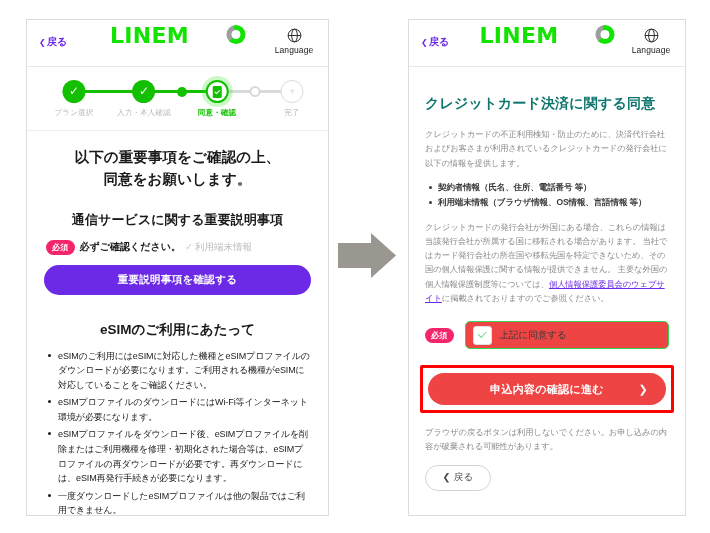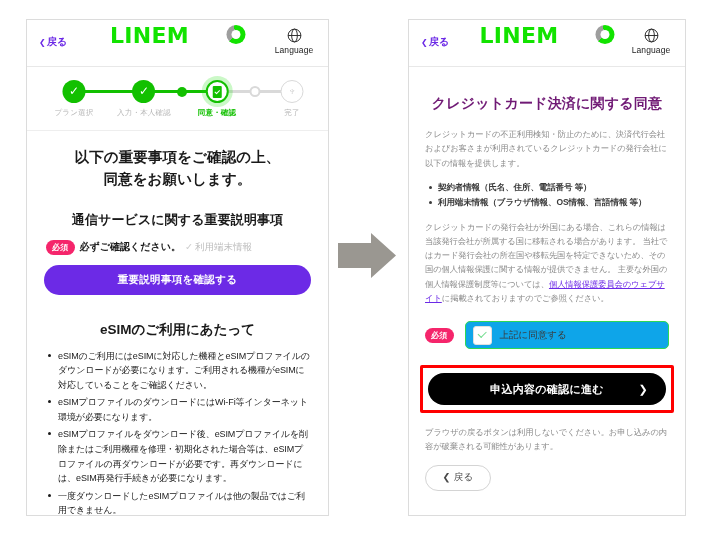--- a/index.html
+++ b/index.html
@@ -273,24 +273,24 @@
     position: absolute;
     left: -10px; top: 5px;
     width: 3px; height: 3px;
     border-radius: 50%;
     background: #1a1a1a;
   }
 
   
   .body-r { padding: 0 16px; }
   .r-title {
-    text-align: center;
+    text-align: left;
     font-size: 14px;
     font-weight: bold;
-    color: #701a75;
+    color: #0f766e;
     margin: 28px 0 0 0;
     letter-spacing: .2px;
   }
   .r-para {
     font-size: 8.3px;
     line-height: 1.72;
     color: #8a8a8a;
     margin: 14px 0 0 0;
     letter-spacing: -.1px;
   }
@@ -328,21 +328,21 @@
   }
   .agree-box {
     flex: 1;
     display: flex;
     align-items: center;
     border: 1.5px solid #2fd855;
     border-radius: 5px;
     height: 28px;
     margin-left: 6px;
     box-sizing: border-box;
-    background: #0ea5e9;
+    background: #ef4444;
     cursor: pointer;
   }
   .agree-check {
     width: 17px; height: 17px;
     border: 1px solid #e0e0e0;
     border-radius: 3px;
     margin: 0 8px 0 7px;
     position: relative;
     background: #fff;
     flex: none;
@@ -361,21 +361,21 @@
   .cta-wrap {
     position: relative;
     margin: 16px 0 0 0;
     padding: 8px 3px;
   }
   .cta {
     position: relative;
     display: block;
     width: 100%;
     box-sizing: border-box;
-    background: #000000;
+    background: #ef4444;
     color: #fff;
     border: none;
     border-radius: 22px;
     height: 32px;
     font-size: 11px;
     font-weight: bold;
     font-family: inherit;
     letter-spacing: .3px;
     cursor: pointer;
   }

